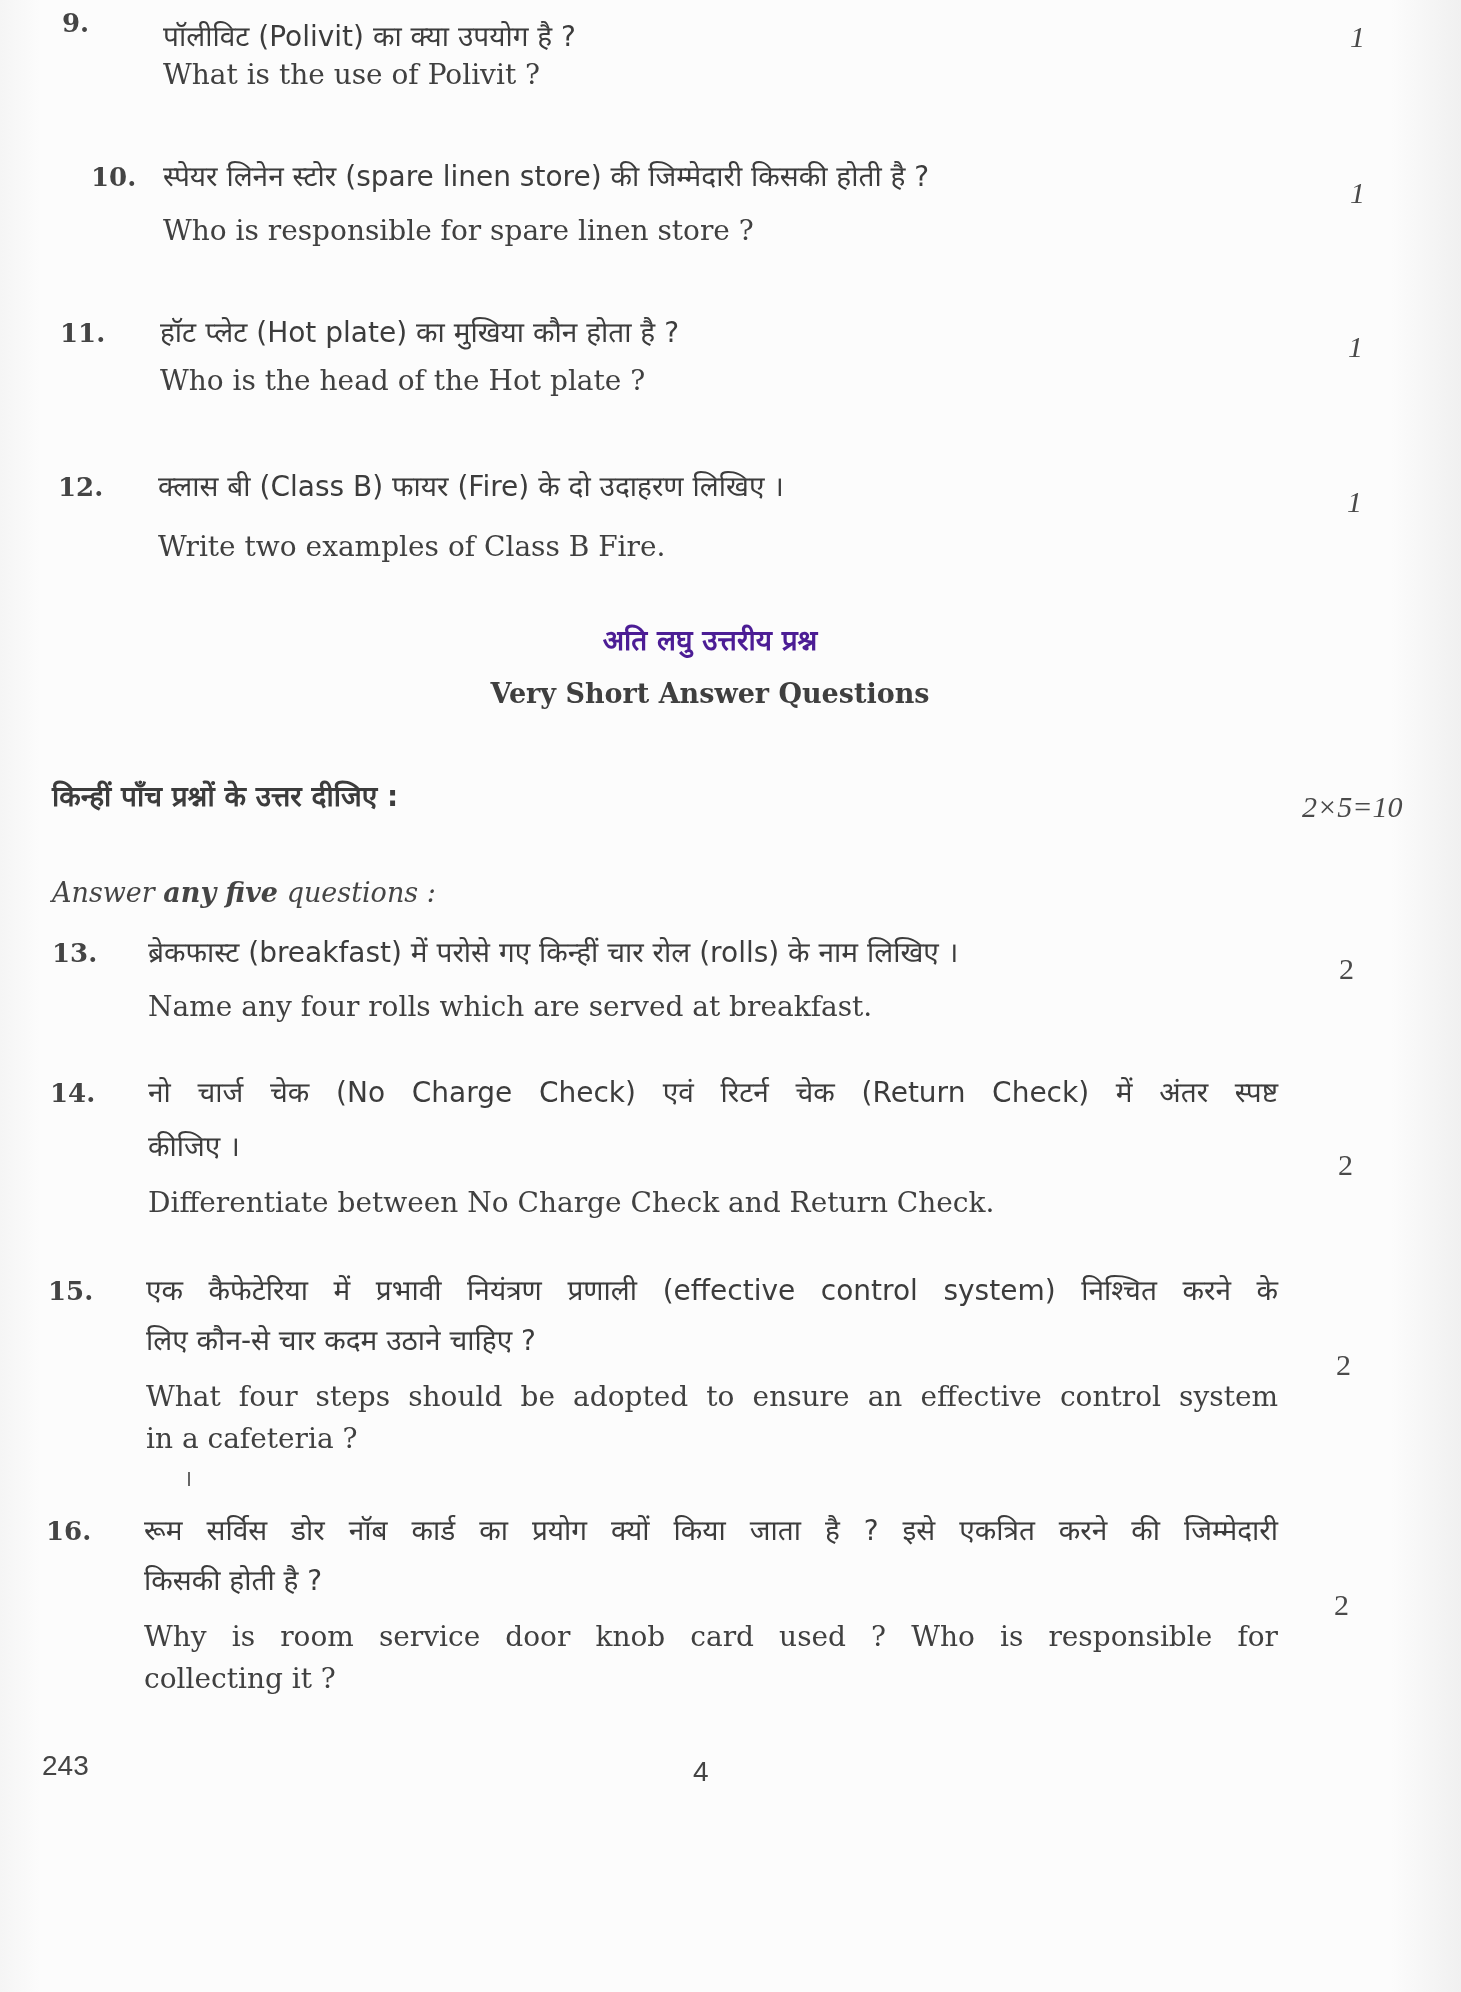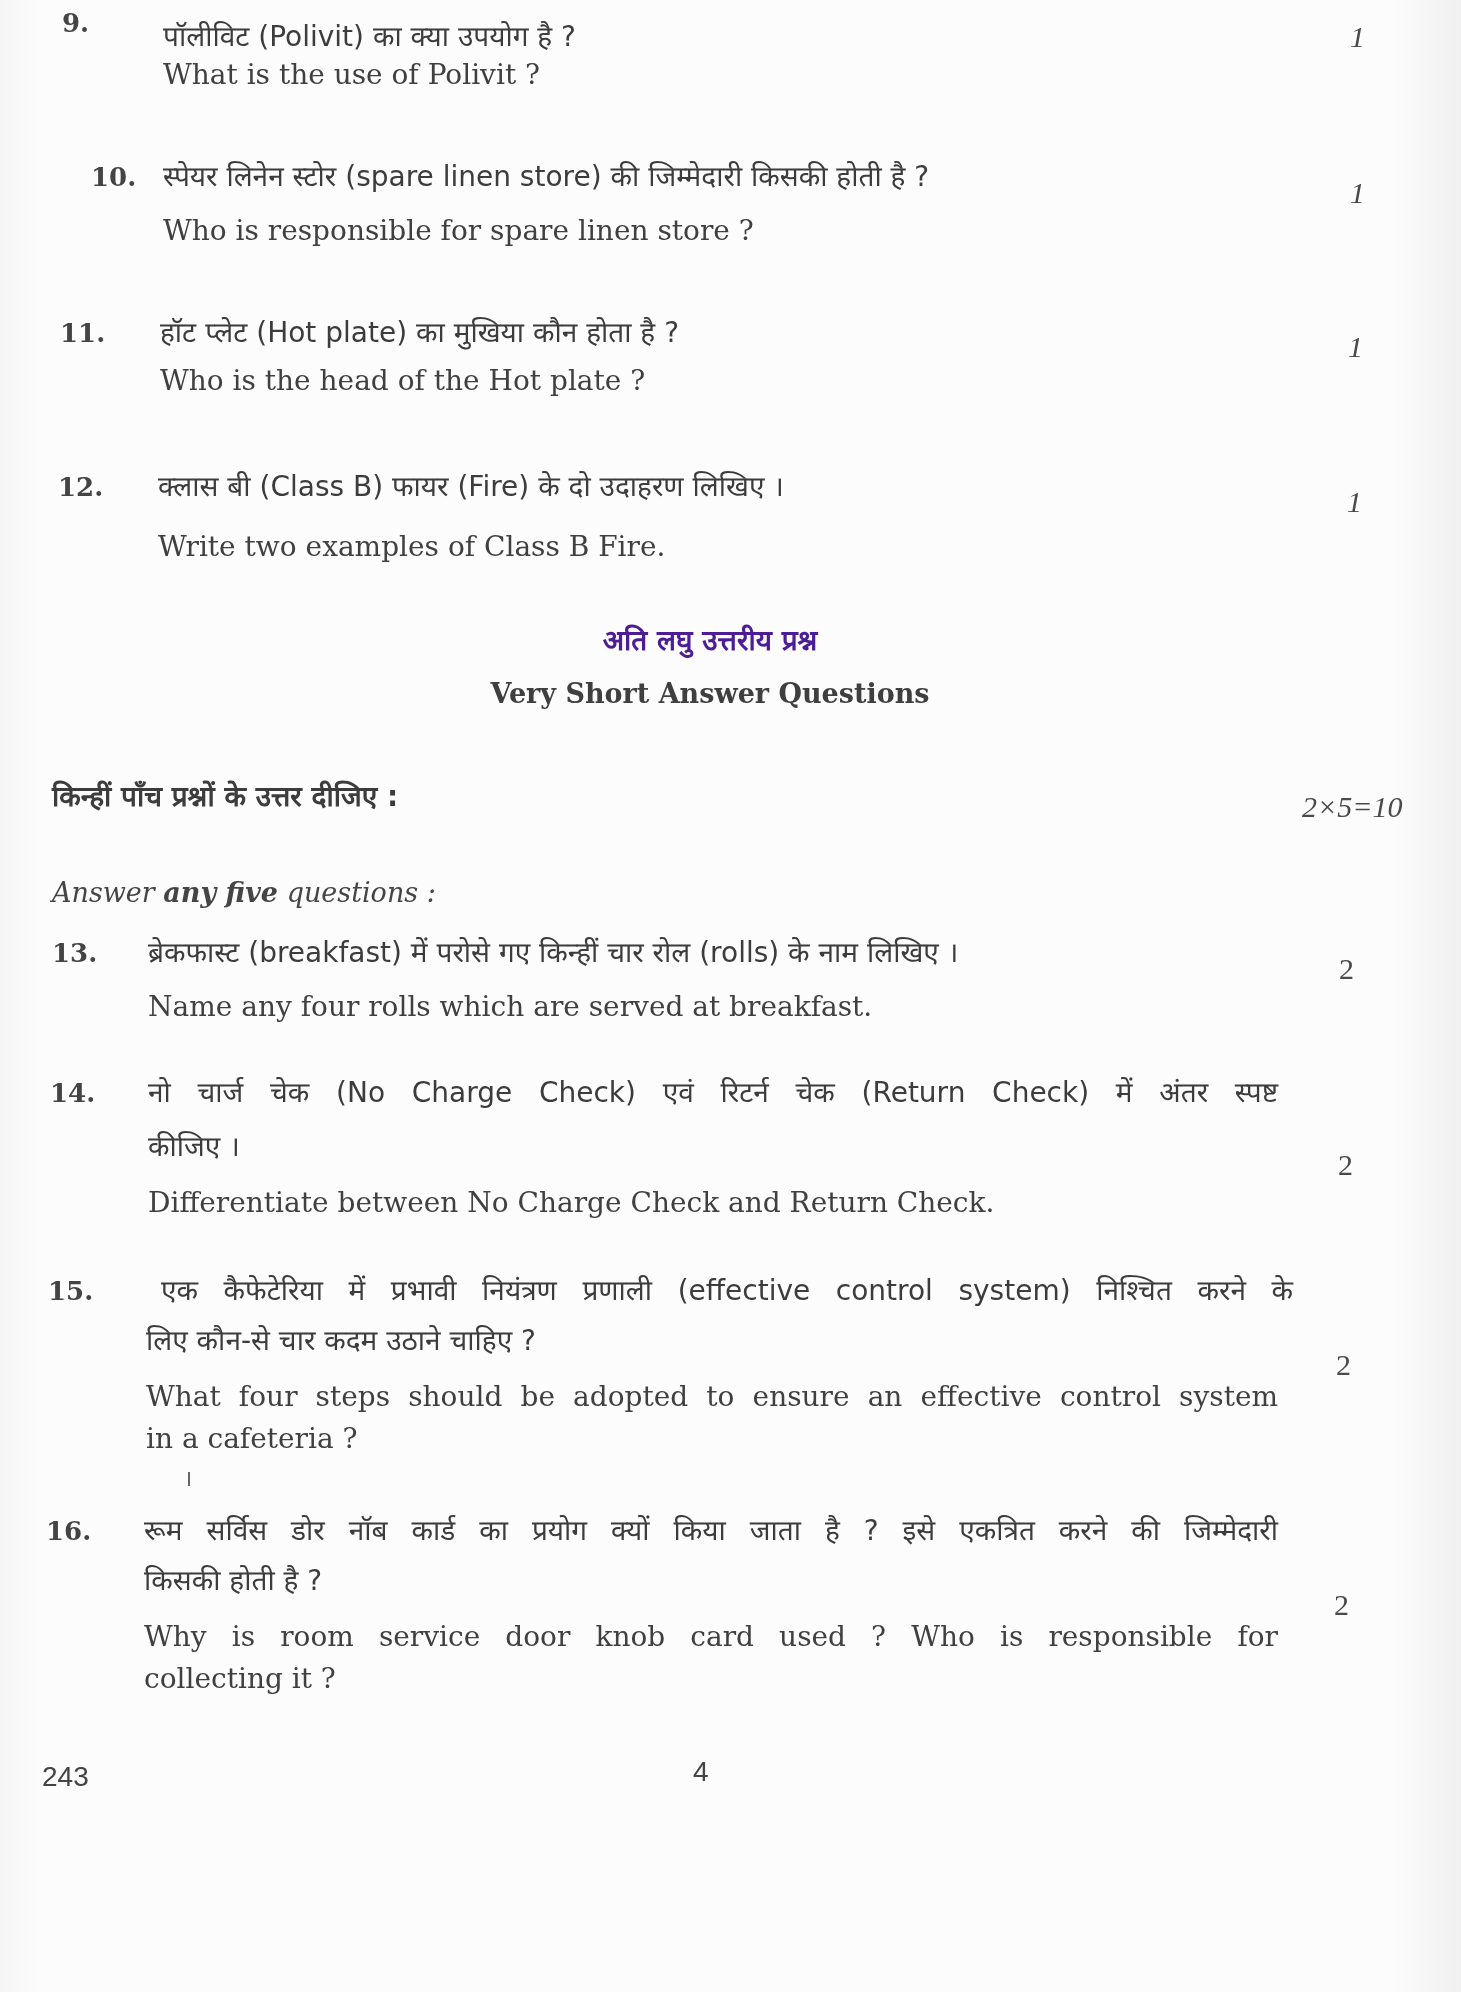--- a/index.html
+++ b/index.html
@@ -92,33 +92,33 @@
 <div>
   <span class="abs qnum" style="left:50px; top:1078px;">14.</span>
   <span class="abs hi just" style="left:148px; width:1130px; top:1072px;">नो चार्ज चेक (No Charge Check) एवं रिटर्न चेक (Return Check) में अंतर स्पष्ट</span>
   <span class="abs hi" style="left:148px; top:1126px;">कीजिए ।</span>
   <span class="abs en" style="left:148px; top:1186px;">Differentiate between No Charge Check and Return Check.</span>
   <span class="abs mark mark-upright" style="left:1338px; top:1148px;">2</span>
 </div>
 
 <div>
   <span class="abs qnum" style="left:48px; top:1276px;">15.</span>
-  <span class="abs hi just" style="left:161px; width:1132px; top:1270px;">एक कैफेटेरिया में प्रभावी नियंत्रण प्रणाली (effective control system) निश्चित करने के</span>
+  <span class="abs hi just" style="left:146px; width:1132px; top:1270px;">एक कैफेटेरिया में प्रभावी नियंत्रण प्रणाली (effective control system) निश्चित करने के</span>
   <span class="abs hi" style="left:146px; top:1320px;">लिए कौन-से चार कदम उठाने चाहिए ?</span>
   <span class="abs en just" style="left:146px; width:1132px; top:1380px;">What four steps should be adopted to ensure an effective control system</span>
   <span class="abs en" style="left:146px; top:1422px;">in a cafeteria ?</span>
   <span class="abs mark mark-upright" style="left:1336px; top:1348px;">2</span>
   <div class="stray" style="left:188px; top:1472px;"></div>
 </div>
 
 <div>
   <span class="abs qnum" style="left:46px; top:1516px;">16.</span>
   <span class="abs hi just" style="left:144px; width:1134px; top:1510px;">रूम सर्विस डोर नॉब कार्ड का प्रयोग क्यों किया जाता है ? इसे एकत्रित करने की जिम्मेदारी</span>
   <span class="abs hi" style="left:144px; top:1560px;">किसकी होती है ?</span>
   <span class="abs en just" style="left:144px; width:1134px; top:1620px;">Why is room service door knob card used ? Who is responsible for</span>
   <span class="abs en" style="left:144px; top:1662px;">collecting it ?</span>
   <span class="abs mark mark-upright" style="left:1334px; top:1588px;">2</span>
 </div>
 
 <div>
-  <span class="abs footer" style="left:42px; top:1750px;margin-top:11px;">243</span>
+  <span class="abs footer" style="left:42px; top:1750px;">243</span>
   <span class="abs footer" style="left:693px; top:1756px;">4</span>
 </div>
 
 </body></html>

